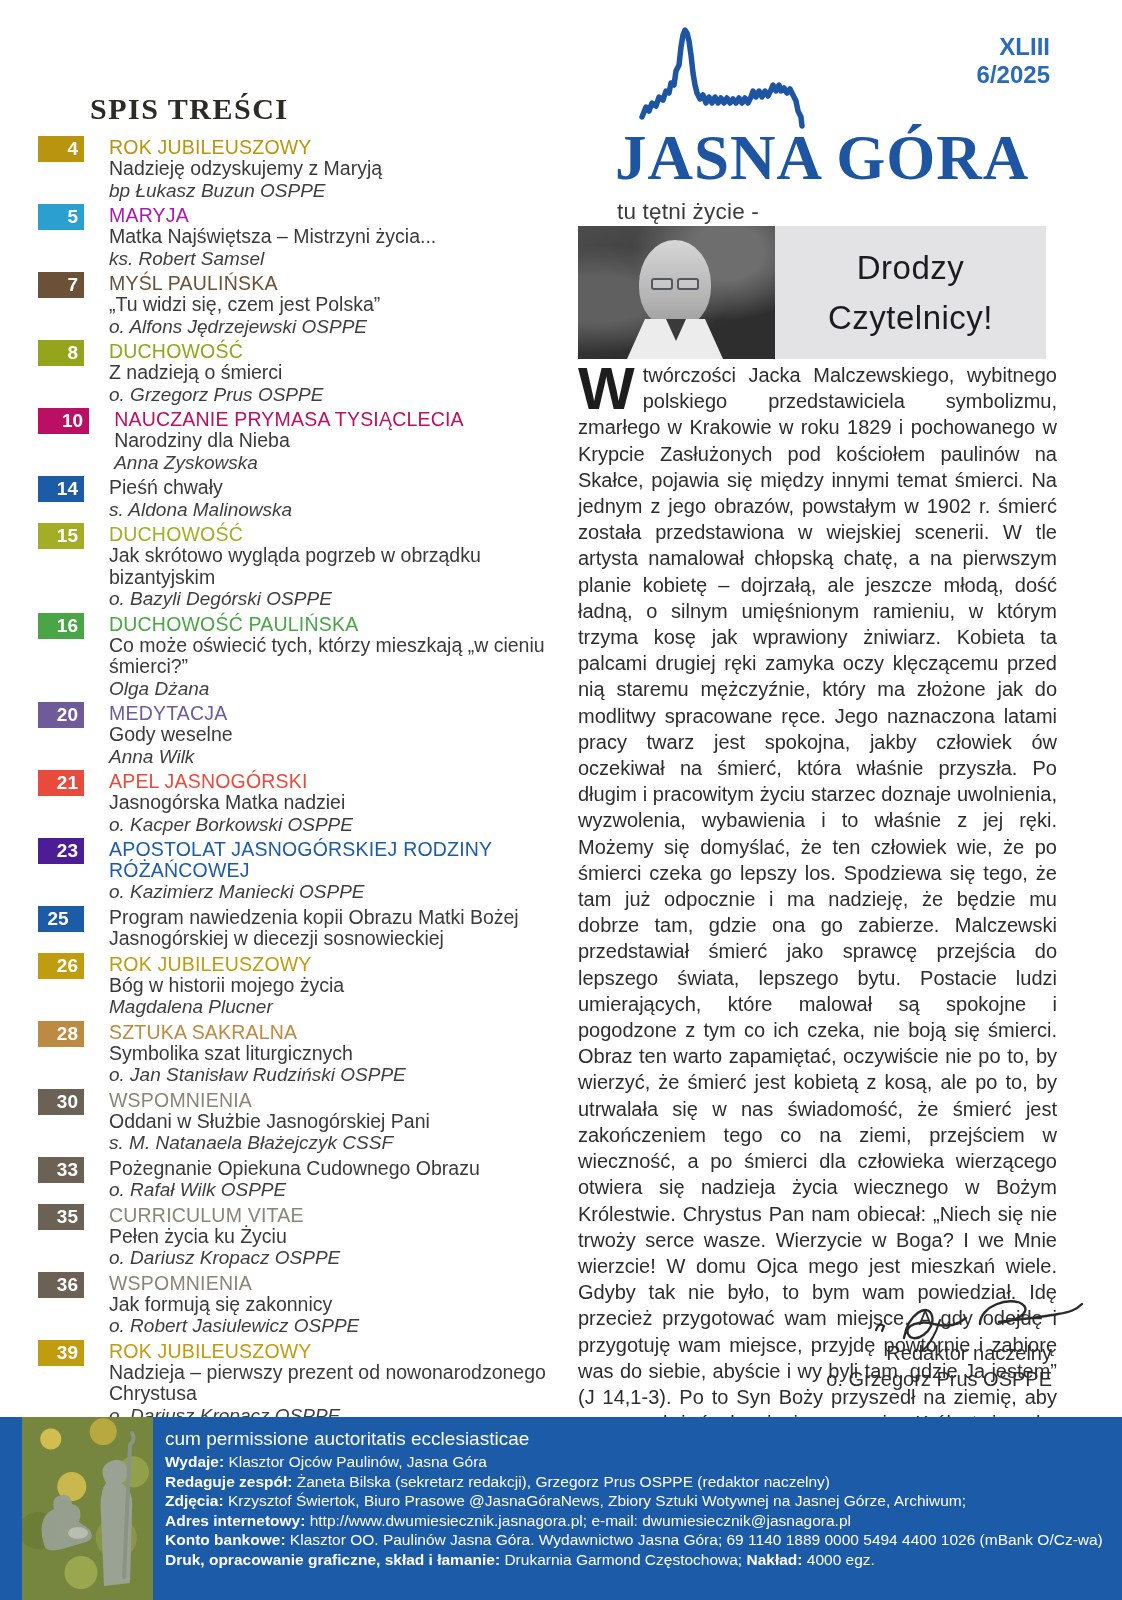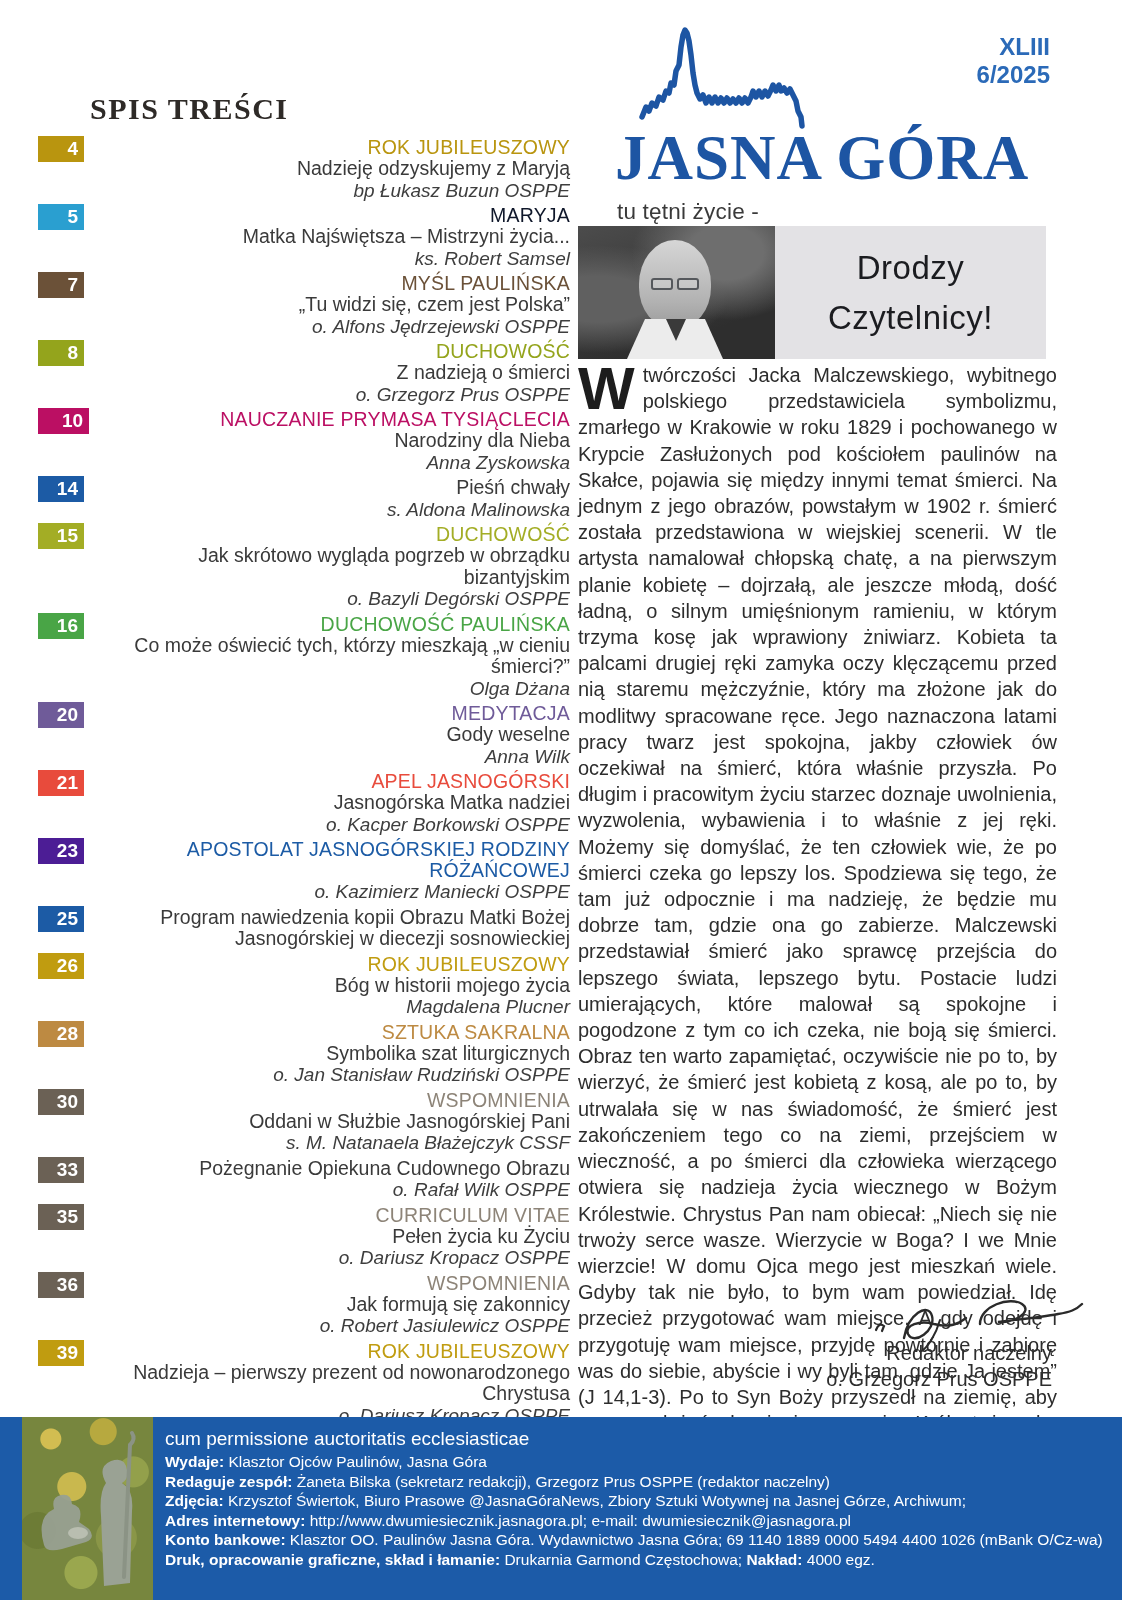--- a/index.html
+++ b/index.html
@@ -6,21 +6,21 @@
   .page{position:relative;width:1122px;height:1600px;background:#ffffff;margin:0 auto;
         font-family:"Liberation Sans",sans-serif;overflow:hidden;}
 
   
   .toc{position:absolute;left:38px;top:92px;width:532px;}
   .toc-heading{font-family:"Liberation Serif",serif;font-weight:bold;font-size:30px;
                letter-spacing:1.5px;color:#2e2a27;margin:0 0 10px 52px;}
   .toc-entry{display:flex;align-items:flex-start;margin-bottom:3px;}
   .toc-num{flex:0 0 46px;height:26px;line-height:26px;box-sizing:border-box;
            text-align:right;padding-right:6px;color:#fff;font-weight:bold;font-size:19px;}
-  .toc-body{flex:1;margin-left:25px;padding-top:1px;text-align:right;}
+  .toc-body{flex:1;margin-left:25px;padding-top:1px;}
   .toc-cat{font-size:19.5px;line-height:21px;letter-spacing:.2px;}
   .toc-title{font-size:19.5px;line-height:21.5px;color:#3a3a3a;}
   .toc-author{font-size:19px;line-height:21.5px;color:#3e3e3e;font-style:italic;}
 
   
   .issue{position:absolute;left:938px;top:33px;width:112px;text-align:right;
          color:#2b6ab8;font-weight:bold;font-size:24px;}
   .skyline{position:absolute;left:638px;top:25px;width:180px;height:112px;}
   .wordmark{position:absolute;left:615px;top:122px;width:440px;
             font-family:"Liberation Serif",serif;font-weight:bold;font-size:63px;
@@ -88,21 +88,21 @@
           <span class="toc-num" style="background: rgb(185, 149, 15);">4</span>
           <div class="toc-body">
             <div class="toc-cat" style="color: rgb(185, 149, 15);">ROK JUBILEUSZOWY</div>
             <div class="toc-title">Nadzieję odzyskujemy z Maryją</div>
             <div class="toc-author">bp Łukasz Buzun OSPPE</div>
           </div>
         </div>
         <div class="toc-entry">
           <span class="toc-num" style="background: rgb(42, 159, 208);">5</span>
           <div class="toc-body">
-            <div class="toc-cat" style="color: #0f172a;">MARYJA</div>
+            <div class="toc-cat" style="color: #a21caf;">MARYJA</div>
             <div class="toc-title">Matka Najświętsza – Mistrzyni życia...</div>
             <div class="toc-author">ks. Robert Samsel</div>
           </div>
         </div>
         <div class="toc-entry">
           <span class="toc-num" style="background: rgb(107, 81, 56);">7</span>
           <div class="toc-body">
             <div class="toc-cat" style="color: rgb(107, 81, 56);">MYŚL PAULIŃSKA</div>
             <div class="toc-title">„Tu widzi się, czem jest Polska”</div>
             <div class="toc-author">o. Alfons Jędrzejewski OSPPE</div>
@@ -164,21 +164,21 @@
           </div>
         </div>
         <div class="toc-entry">
           <span class="toc-num" style="background: #4c1d95;">23</span>
           <div class="toc-body">
             <div class="toc-cat" style="color: rgb(28, 91, 165);">APOSTOLAT JASNOGÓRSKIEJ RODZINY RÓŻAŃCOWEJ</div>
             <div class="toc-author">o. Kazimierz Maniecki OSPPE</div>
           </div>
         </div>
         <div class="toc-entry">
-          <span class="toc-num" style="background: rgb(28, 91, 165);">25</span>
+          <span class="toc-num" style="background: rgb(28, 91, 165); text-align: center;">25</span>
           <div class="toc-body">
             <div class="toc-title">Program nawiedzenia kopii Obrazu Matki Bożej Jasnogórskiej w diecezji sosnowieckiej</div>
           </div>
         </div>
         <div class="toc-entry">
           <span class="toc-num" style="background: rgb(192, 156, 16);">26</span>
           <div class="toc-body">
             <div class="toc-cat" style="color: rgb(192, 156, 16);">ROK JUBILEUSZOWY</div>
             <div class="toc-title">Bóg w historii mojego życia</div>
             <div class="toc-author">Magdalena Plucner</div>

